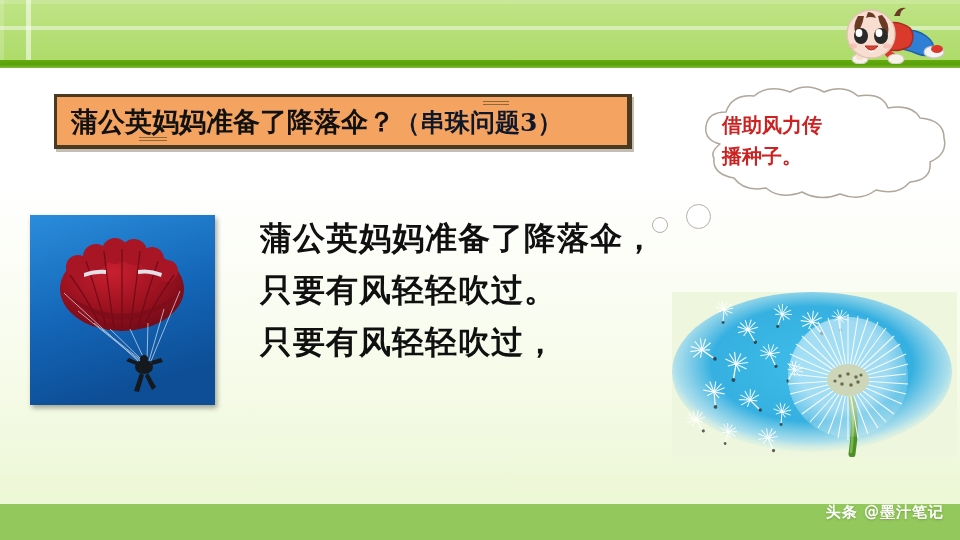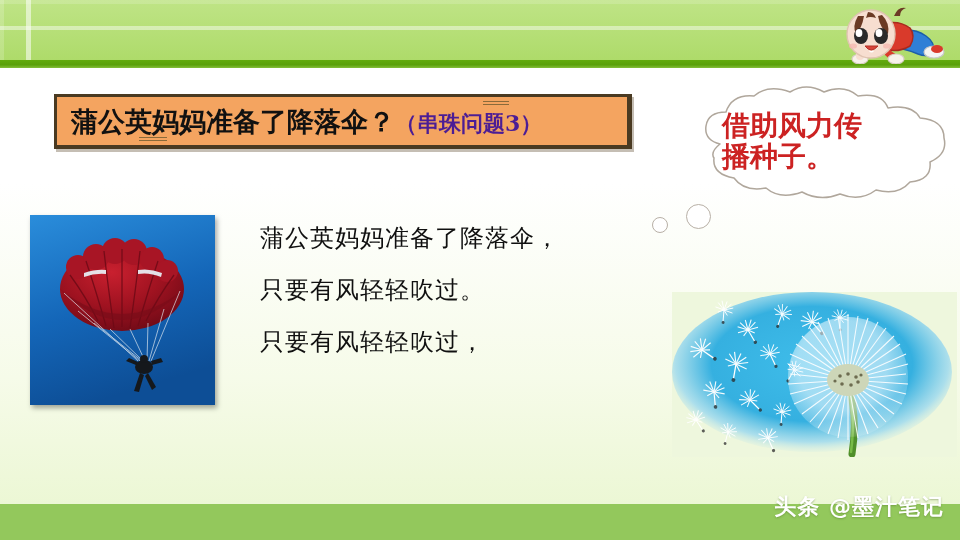--- a/index.html
+++ b/index.html
@@ -112,38 +112,38 @@
     font-family: "DejaVu Serif", "Liberation Serif", serif;
     font-weight: bold;
     font-size: 27px;
     line-height: 1;
     color: #111111;
     margin-left: 14px;
     white-space: nowrap;
     letter-spacing: 0px;
   }
   .title-sub {
-    color: #4c1d95;
-    font-size: 22px;
+    color: #0f172a;
+    font-size: 25px;
     font-weight: bold;
   }
 
   
   .cloud-wrap {
     position: absolute;
     left: 648px; top: 84px;
     width: 312px; height: 132px;
   }
   .cloud-text {
     position: absolute;
     left: 74px; top: 26px;
     width: 185px;
     font-family: "DejaVu Serif", "Liberation Serif", serif;
     font-weight: bold;
-    font-size: 28px;
+    font-size: 20px;
     line-height: 31px;
     color: #cc2222;
   }
   .cloud-dot {
     position: absolute;
     border: 1.3px solid #b8b0a6;
     border-radius: 50%;
     background: rgba(255,255,255,0.9);
   }
   .cloud-dot.d1 { left: 38px; top: 120px; width: 23px; height: 23px; }
@@ -160,43 +160,43 @@
   }
 
   
   .poem {
     position: absolute;
     left: 260px; top: 212px;
     width: 420px;
   }
   .poem-line {
     font-family: "DejaVu Serif", "Liberation Serif", serif;
-    font-weight: normal;
-    font-size: 24px;
+    font-weight: bold;
+    font-size: 32px;
     line-height: 52px;
     color: #101010;
     white-space: nowrap;
     letter-spacing: 1px;
   }
 
   
   .dandelion {
     position: absolute;
     left: 672px; top: 292px;
     width: 285px; height: 165px;
     overflow: hidden;
   }
 
   
   .watermark {
     position: absolute;
     right: 16px; bottom: 18px;
     font-family: "DejaVu Sans", "Liberation Sans", sans-serif;
     font-weight: bold;
-    font-size: 22px;
+    font-size: 15px;
     color: #ffffff;
     letter-spacing: 1px;
     text-shadow: 0 1px 2px rgba(80,110,40,0.45);
     white-space: nowrap;
   }
 </style>
 </head>
 <body>
 
 <div id="slide">

